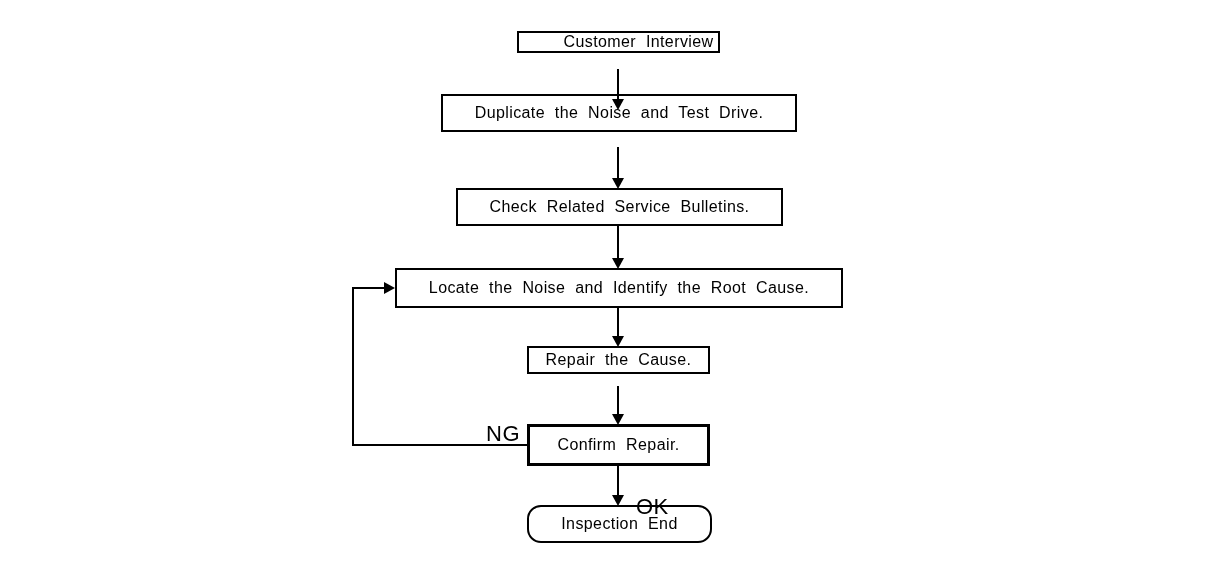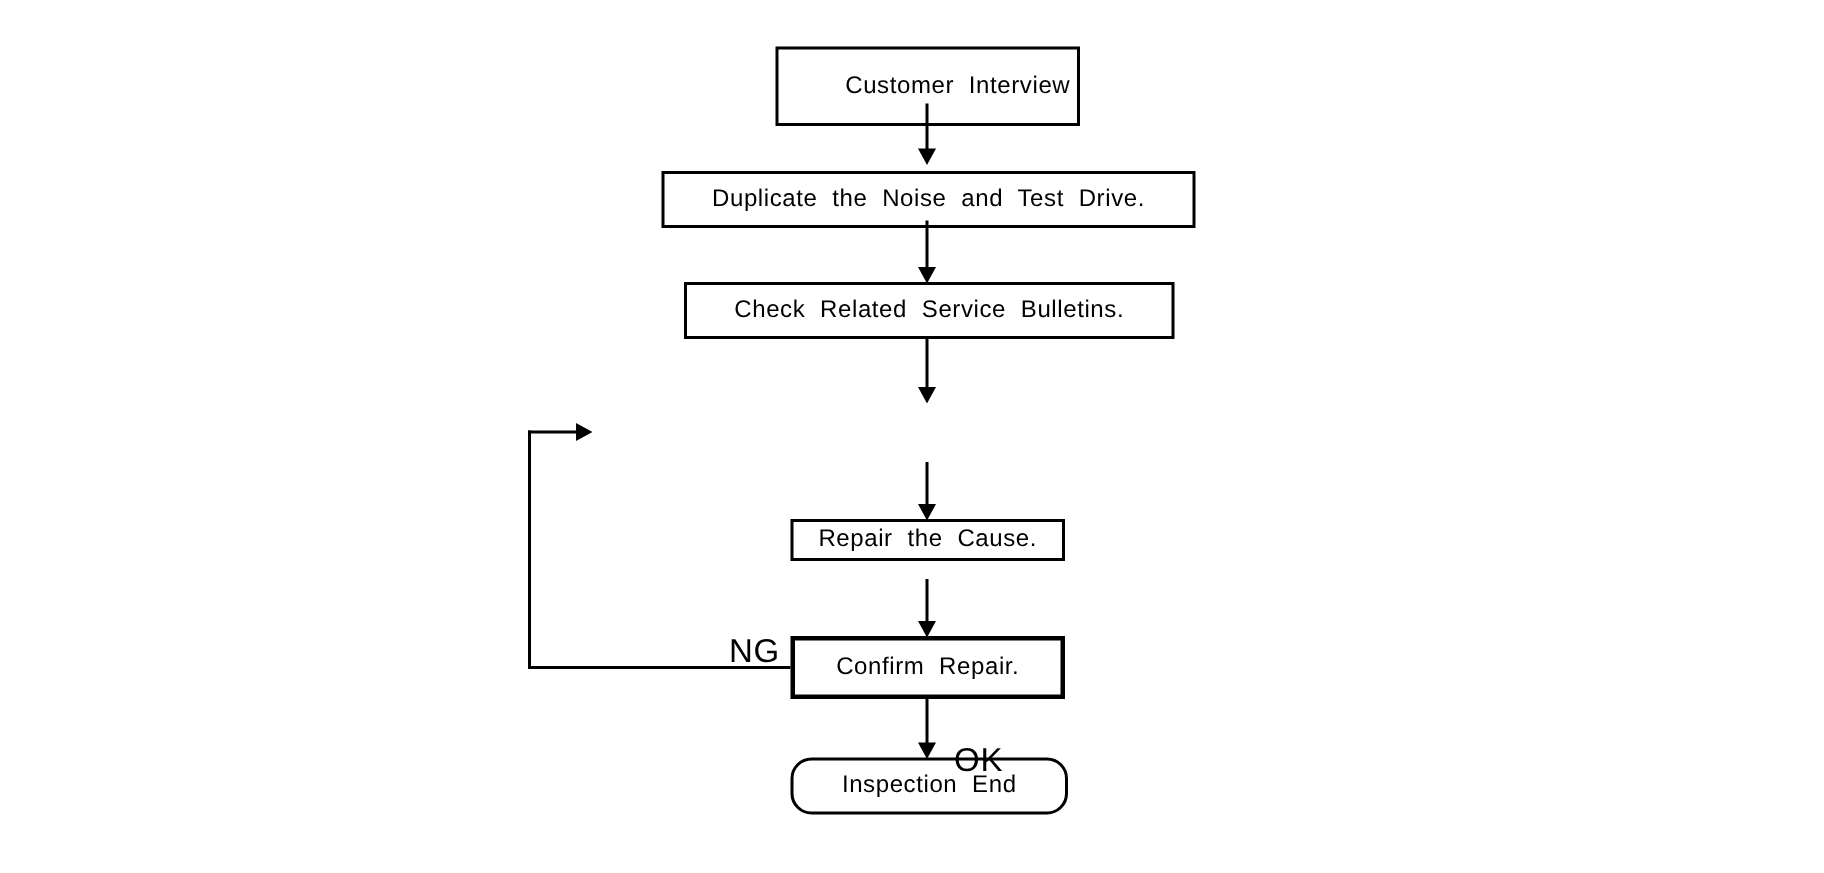--- a/index.html
+++ b/index.html
@@ -52,22 +52,22 @@
     border-bottom: 6px solid transparent;
     border-left: 11px solid #000000;
   }
   .edge-label {
     position: absolute;
     font-size: 22px;
     color: #000000;
     letter-spacing: 0.5px;
   }
   
-  .n1 { left: 517px; top: 31px;  width: 203px; height: 53px; padding-left: 40px; }
-  .n2 { left: 441px; top: 114px; width: 356px; height: 38px; }
+  .n1 { left: 517px; top: 31px;  width: 203px; height: 22px; padding-left: 40px; }
+  .n2 { left: 441px; top: 94px; width: 356px; height: 38px; }
   .n3 { left: 456px; top: 188px; width: 327px; height: 38px; }
   .n4 { left: 395px; top: 268px; width: 448px; height: 40px; }
   .n5 { left: 527px; top: 346px; width: 183px; height: 28px; }
   .n6 { left: 527px; top: 424px; width: 183px; height: 42px; }
   .n7 { left: 527px; top: 505px; width: 185px; height: 38px; border-radius: 14px; }
   
   .a1 { left: 617px; top: 69px;  height: 31px; }
   .h1 { left: 612px; top: 99px;  }
   .a2 { left: 617px; top: 147px; height: 32px; }
   .h2 { left: 612px; top: 178px; }
@@ -88,20 +88,21 @@
   .lbl-ok { left: 636px; top: 474px; margin-top: 20px; }
 </style>
 </head>
 <body>
 
 <div class="canvas">
 
   <div class="node n1">Customer Interview</div>
   <div class="node n2">Duplicate the Noise and Test Drive.</div>
   <div class="node n3">Check Related Service Bulletins.</div>
+  <div class="node n4">Locate the Noise and Identify the Root Cause.</div>
   <div class="node n5">Repair the Cause.</div>
   <div class="node thick n6">Confirm Repair.</div>
   <div class="node n7">Inspection End</div>
 
   <div class="vline a1"></div>
   <div class="arrowhead-down h1"></div>
 
   <div class="vline a2"></div>
   <div class="arrowhead-down h2"></div>
 

